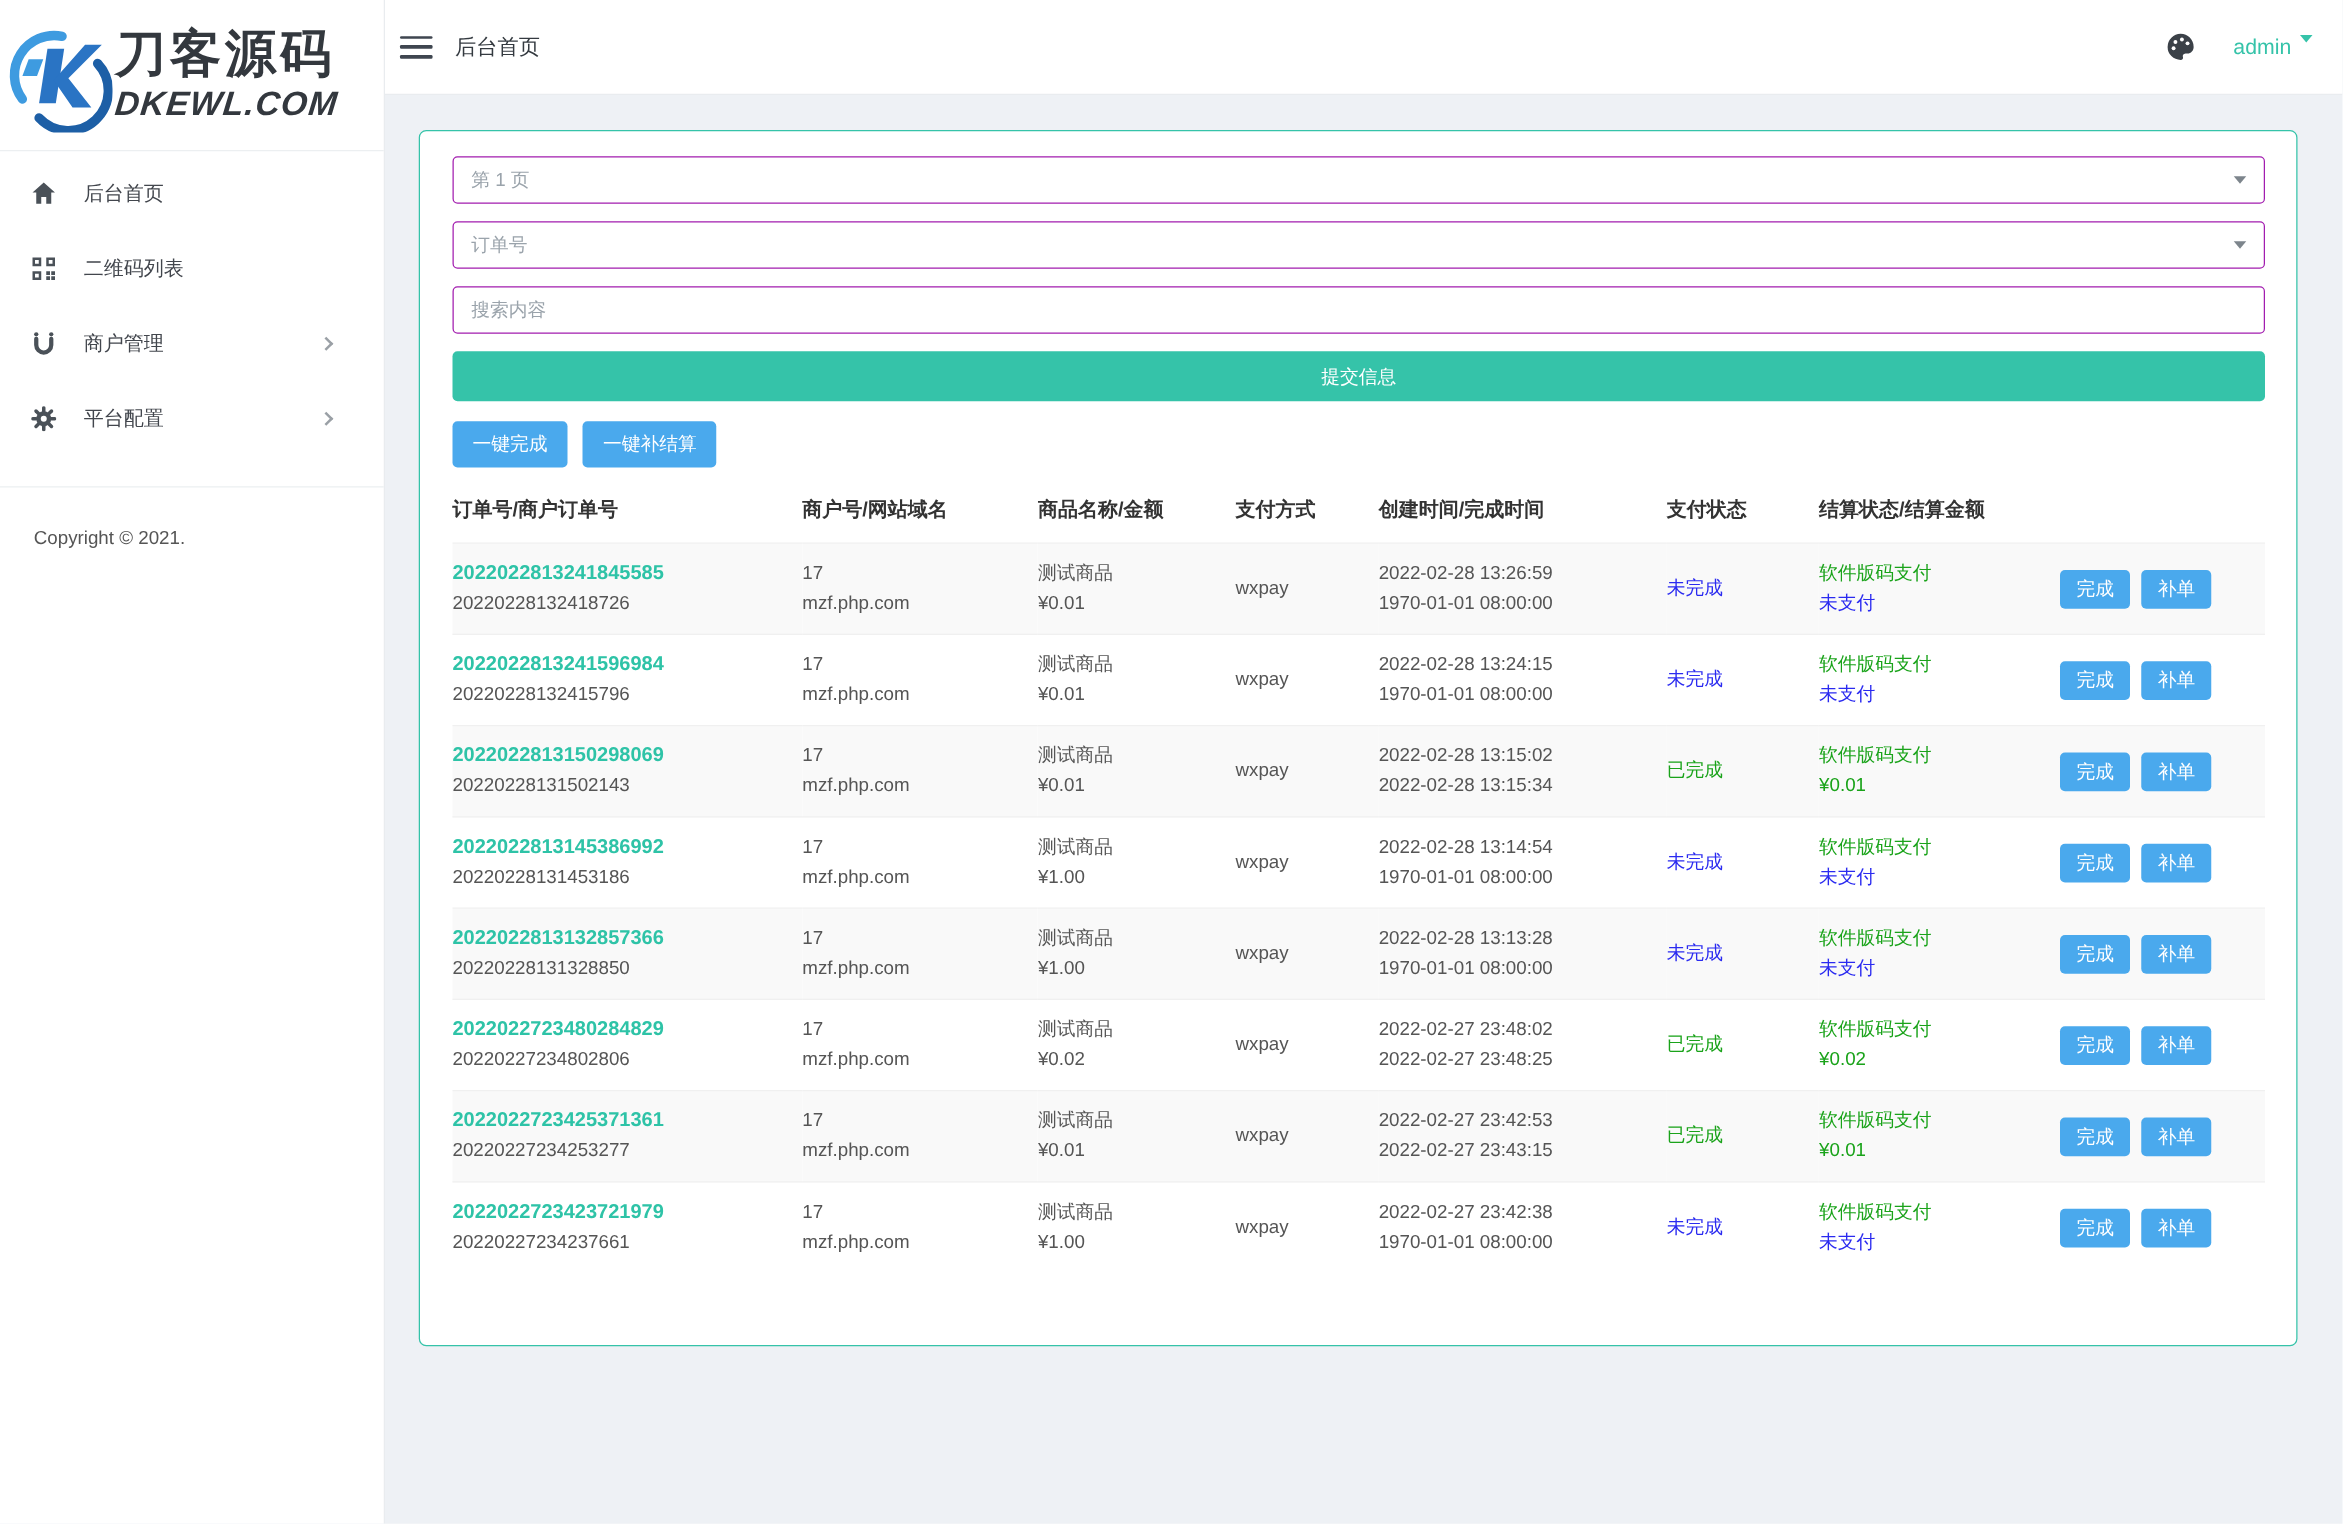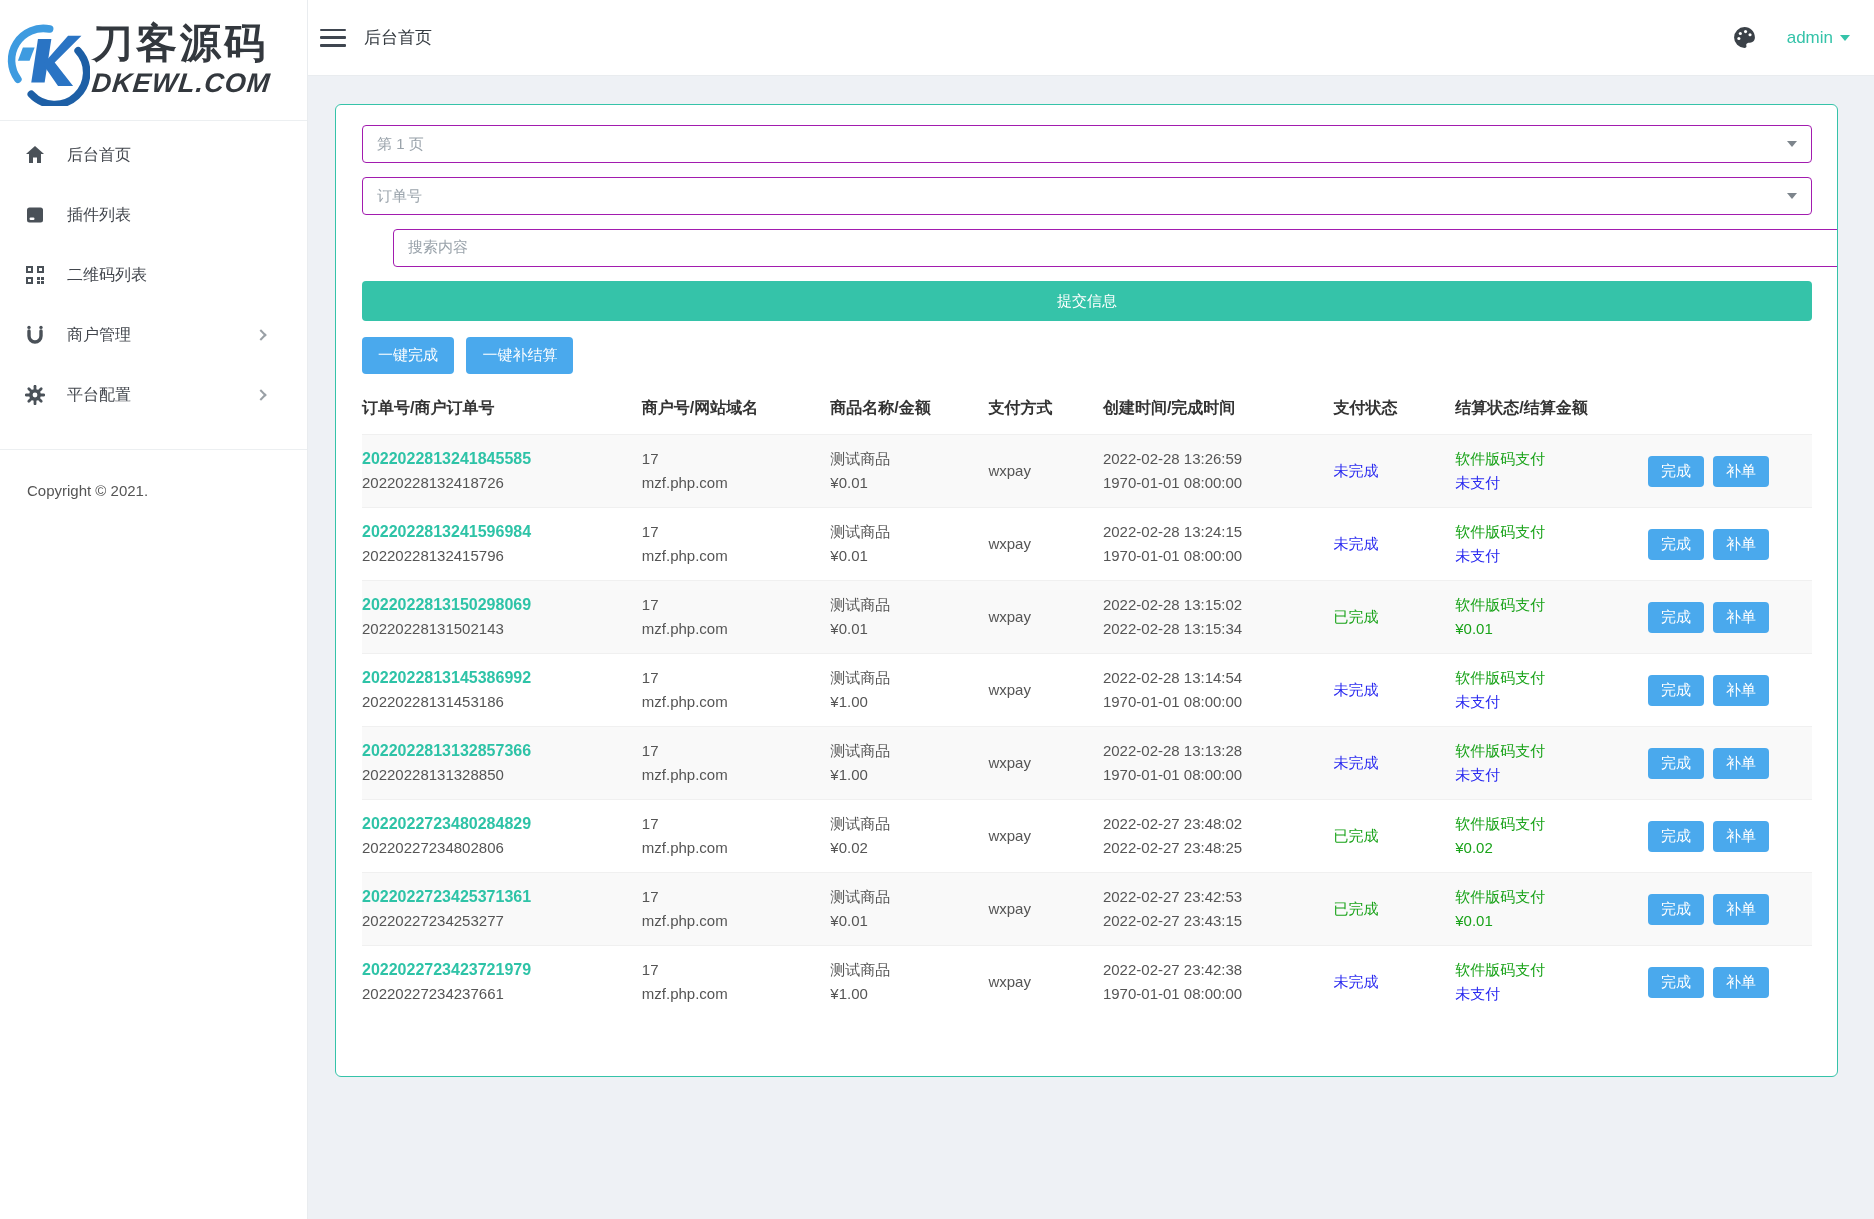--- a/index.html
+++ b/index.html
@@ -31,34 +31,34 @@
   .copyright{padding:32px 0 0 27px;font-size:15px;color:#555;}
 
   
   .main{flex:1;display:flex;flex-direction:column;min-width:0;}
   .topbar{height:76px;background:#fff;border-bottom:1px solid #e9ecef;display:flex;align-items:center;padding:0 24px 0 12px;}
   .hamburger{width:26px;height:18px;display:flex;flex-direction:column;justify-content:space-between;cursor:pointer;}
   .hamburger span{display:block;height:2.5px;background:#3f4650;border-radius:1px;}
   .topbar-title{margin-left:18px;font-size:17px;color:#343a40;}
   .topbar-right{margin-left:auto;display:flex;align-items:center;}
   .palette{width:25px;height:25px;cursor:pointer;}
-  .admin{margin-left:30px;display:flex;align-items:center;cursor:pointer;color:var(--teal);font-size:17px;}
+  .admin{margin-left:30px;display:flex;align-items:flex-start;cursor:pointer;color:var(--teal);font-size:17px;}
   .caret{margin-left:7px;width:0;height:0;border-left:5px solid transparent;border-right:5px solid transparent;border-top:6px solid var(--teal);}
 
   
   .content{flex:1;overflow:hidden;}
   .panel{margin:28px 36px 0 27px;background:#fff;border:1px solid var(--teal);border-radius:6px;overflow:hidden;}
   .panel-header{height:70px;background:var(--teal);color:#fff;display:flex;align-items:center;padding-left:30px;font-size:20px;}
   .panel-body{padding:20px 25px 58px 26px;}
 
   .fakeselect,.search-input{width:100%;height:38px;border:1px solid #a21caf;border-radius:4px;background:#fff;
       display:flex;align-items:center;padding:0 14px;font-size:15px;color:#9aa3ab;margin-bottom:14px;position:relative;cursor:pointer;}
   .search-input{cursor:text;}
   input.search-input::placeholder{color:#9aa3ab;}
-  input.search-input{outline:none;font-family:Liberation Mono, monospace;margin-left:31px;}
+  input.search-input{outline:none;font-family:Liberation Sans, sans-serif;}
   .sel-caret{position:absolute;right:14px;width:0;height:0;border-left:5px solid transparent;border-right:5px solid transparent;border-top:6px solid #7d858c;}
   .submit-btn{width:100%;height:40px;background:var(--teal);color:#fff;border:none;border-radius:4px;font-size:15px;cursor:pointer;margin-bottom:16px;font-family:inherit;}
   .bulk-row{margin-bottom:10px;}
   .btn-blue{display:inline-block;background:var(--blue);color:#fff;border:none;border-radius:4px;font-size:15px;padding:9px 16px;cursor:pointer;margin-right:8px;font-family:inherit;}
 
   table.orders{width:100%;border-collapse:collapse;table-layout:fixed;}
   table.orders th{text-align:left;font-size:16px;font-weight:bold;color:#333;padding:14px 8px 15px 0;}
   table.orders td{padding:12px 8px 12px 0;font-size:15px;color:#555;line-height:24px;vertical-align:middle;}
   table.orders tbody tr{border-top:1px solid #f0f0f0;}
   table.orders tbody tr:nth-child(odd){background:#f9f9f9;}
@@ -87,27 +87,20 @@
         <span class="logo-en">DKEWL.COM</span>
       </div>
     </div>
 
     <nav class="menu">
       <div class="side-item">
         <svg class="side-ic" viewBox="0 0 20 20">
             <path fill="#4a5158" d="M10 1 L19 9 H16 V18 H12 V12.5 H8 V18 H4 V9 H1 Z"></path>
           </svg>
         <span class="side-label">后台首页</span>
-      </div>
-      <div class="side-item">
-        <svg class="side-ic" viewBox="0 0 20 20">
-            <rect x="2" y="2.5" width="16" height="15" rx="2.5" fill="#4a5158"></rect>
-            <rect x="4.5" y="12.5" width="5" height="2.4" rx="1.2" fill="#fff"></rect>
-          </svg>
-        <span class="side-label">插件列表</span>
       </div>
       <div class="side-item">
         <svg class="side-ic" viewBox="0 0 20 20">
             <g fill="#4a5158">
               <path d="M1 1h7v7H1zM3 3h3v3H3z" fill-rule="evenodd"></path>
               <path d="M12 1h7v7h-7zM14 3h3v3h-3z" fill-rule="evenodd"></path>
               <path d="M1 12h7v7H1zM3 14h3v3H3z" fill-rule="evenodd"></path>
               <rect x="12" y="12" width="3" height="3"></rect>
               <rect x="16" y="12" width="3" height="3"></rect>
               <rect x="12" y="16" width="3" height="3"></rect>

